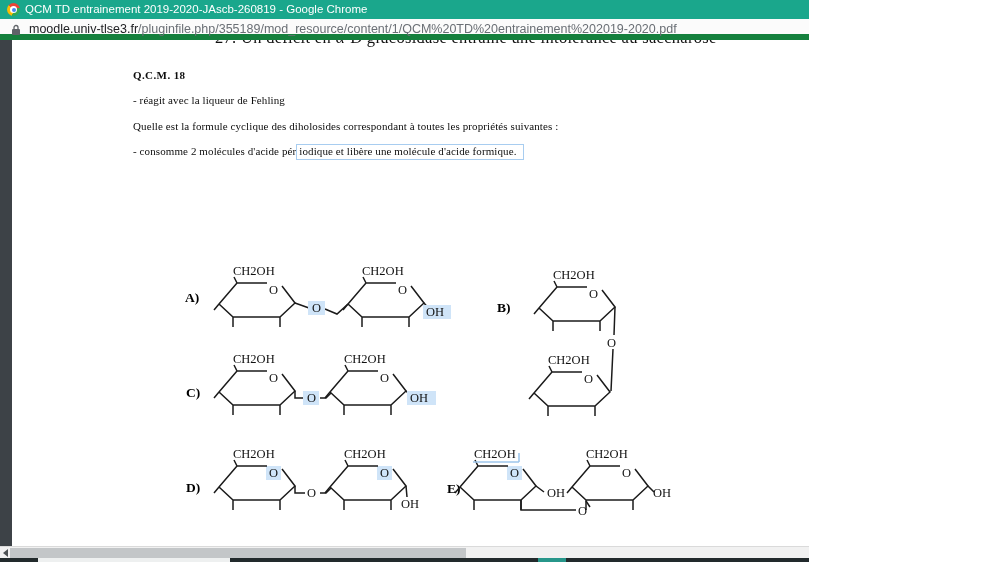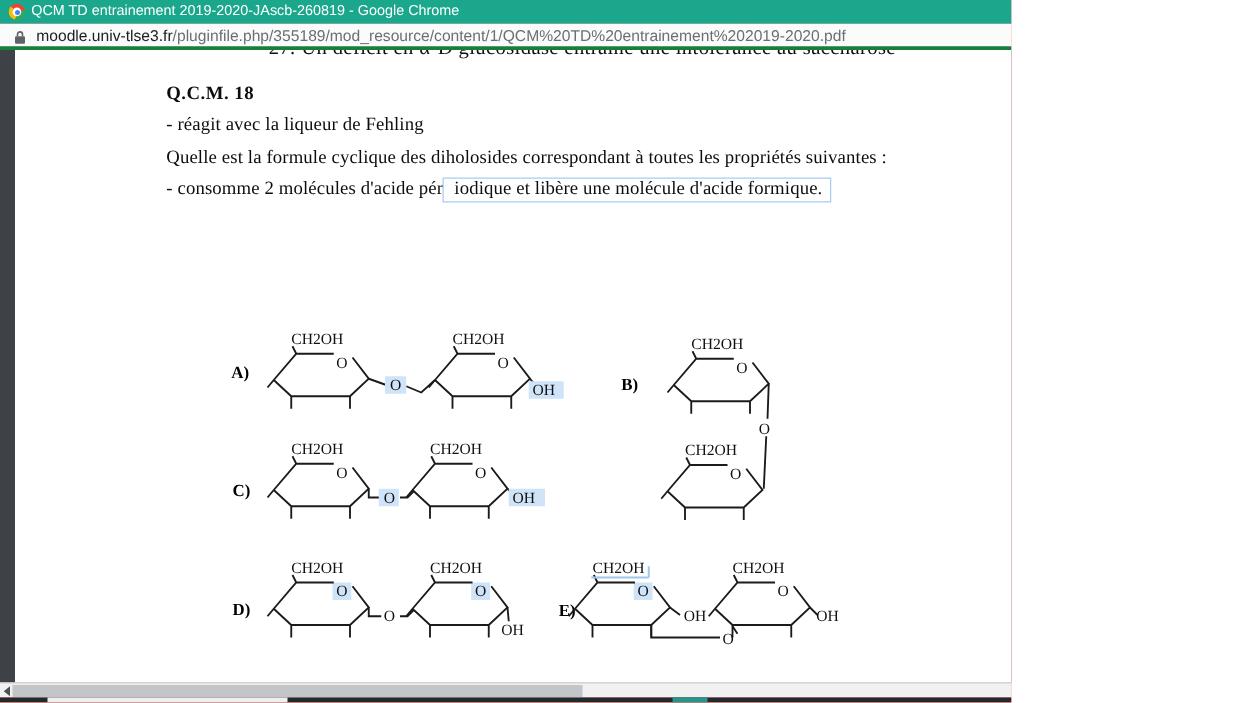--- a/index.html
+++ b/index.html
@@ -1,51 +1,51 @@
 <!DOCTYPE html>
 <html><head>
 <meta charset="utf-8">
 <style>
   * { margin:0; padding:0; box-sizing:border-box; }
   html,body { width:1000px; height:562px; }
   body { font-family:"Liberation Sans", sans-serif; overflow:hidden; background:#fff; }
-  #app { position:relative; width:809px; height:562px; overflow:hidden; background:#ef4444; }
+  #app { position:relative; width:809px; height:562px; overflow:hidden; background:#0c4a6e; }
 
   
   .titlebar { position:absolute; left:0; top:0; width:1000px; height:19px; background:#1aa78c; display:flex; align-items:center; }
   .favicon { position:absolute; left:7px; top:3px; width:13px; height:13px; border-radius:50%;
              background:conic-gradient(from -45deg, #ea4335 0 33%, #34a853 33% 66%, #fbbc05 66% 100%); }
   .favicon::after { content:""; position:absolute; left:3px; top:3px; width:7px; height:7px; border-radius:50%; background:#fff; }
   .favicon::before { content:""; position:absolute; left:4.5px; top:4.5px; width:4px; height:4px; border-radius:50%; background:#4285f4; z-index:1; }
   .win-title { position:absolute; left:25px; top:0; line-height:19px; font-size:11.5px; color:#fff; white-space:nowrap; }
   .win-controls { position:absolute; right:0; top:0; height:19px; display:flex; }
   .win-btn { width:30px; height:19px; display:flex; align-items:center; justify-content:center; color:#fff; font-size:11px; }
   .restore-glyph { width:9px; height:9px; position:relative; }
   .restore-glyph span { position:absolute; border:1px solid #fff; }
   .restore-glyph .back { left:2px; top:0; width:7px; height:7px; }
   .restore-glyph .front { left:0; top:2px; width:7px; height:7px; background:#1aa78c; }
 
   
-  .urlbar { position:absolute; left:0; top:19px; width:1000px; height:21px; background:#fbfbfb; border-bottom:3px solid #15803d; }
+  .urlbar { position:absolute; left:0; top:19px; width:1000px; height:21px; background:#fbfbfb; border-bottom:6px solid #15803d; }
   .lock { position:absolute; left:11px; top:5px; }
   .url-text { position:absolute; left:29px; top:0; line-height:20px; font-size:12.5px; white-space:nowrap; }
   .url-domain { color:#202124; }
   .url-path { color:#6a6f75; }
   .zoom-icon { position:absolute; right:7px; top:3px; }
 
   
   .viewer { position:absolute; left:0; top:40px; width:984px; height:506px; background:#3d4247; }
   .page { position:absolute; left:12px; top:0; width:972px; height:506px; background:#fff; }
 
   .clipped-line { position:absolute; left:203px; top:0; width:560px; height:7px; overflow:hidden; }
   .clipped-line span { display:block; margin-top:-12px; font-family:"Liberation Serif", serif; font-size:16.5px; color:#111; white-space:nowrap; letter-spacing:.3px; }
 
-  .qtext { position:absolute; left:121px; top:23px; width:815px; font-family:"Liberation Serif", serif; font-size:15px; color:#0d0d0d; line-height:25.3px; letter-spacing:.1px; }
+  .qtext { position:absolute; left:121px; top:23px; width:815px; font-family:"Liberation Serif", serif; font-size:11px; color:#0d0d0d; line-height:25.3px; letter-spacing:.1px; }
   .qtext .qnum { font-weight:bold; letter-spacing:.4px; }
-  .selbox { border:1px solid #a8cdf0; padding:0 6px 2px 8px; }
+  .selbox { border:1px solid #a8cdf0; padding:0 6px 2px 2px; }
 
   
   .structure { position:absolute; }
   .bond { stroke:#1b1b1b; stroke-width:1.5; fill:none; }
   .atom { font-family:"Liberation Serif", serif; font-size:12.5px; fill:#101010; }
   .slabel { font-family:"Liberation Serif", serif; font-size:13.5px; font-weight:bold; fill:#000; }
   .hl { fill:#cfe4f8; }
   .annot { stroke:#9fc6ec; stroke-width:1.6; fill:none; }
 
   

